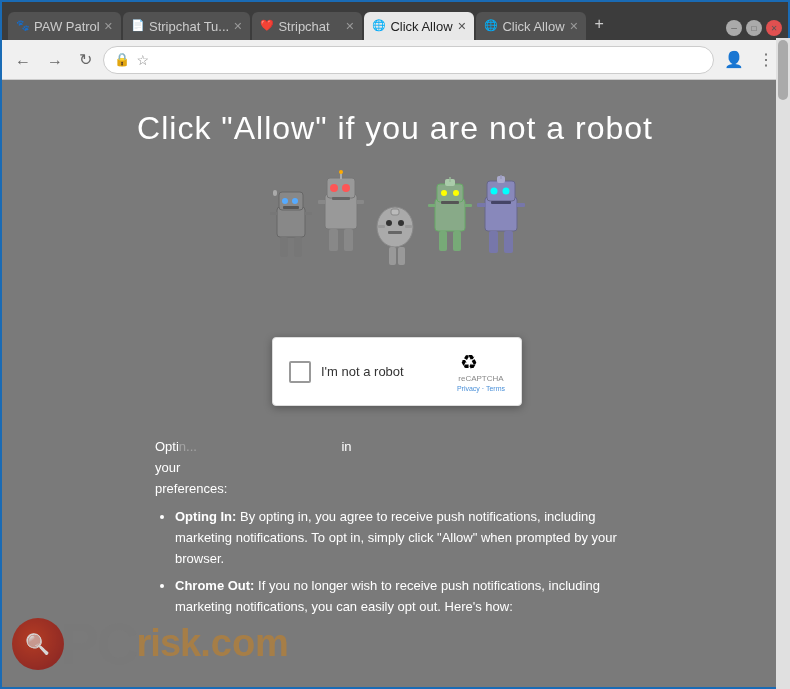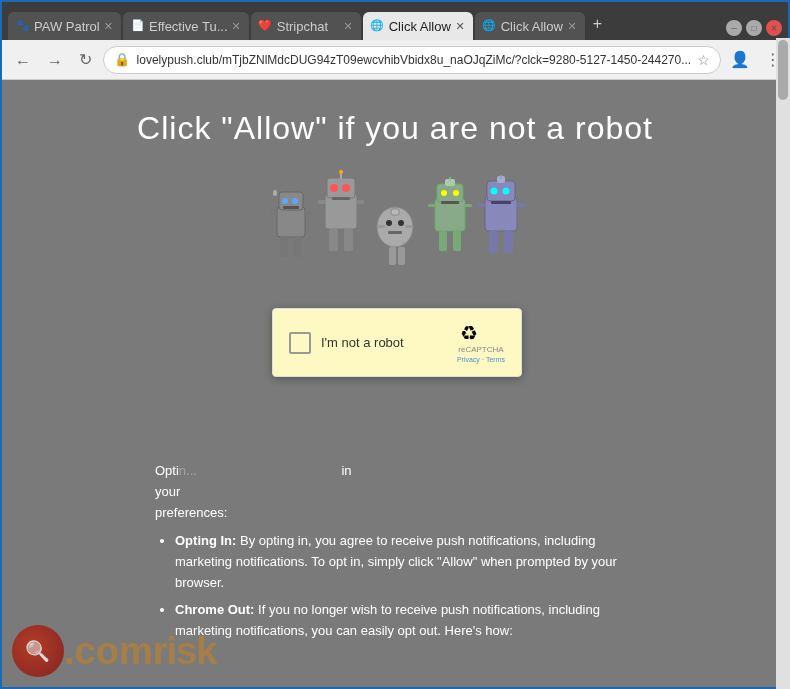--- a/index.html
+++ b/index.html
@@ -30,29 +30,29 @@
     .toolbar-icon { background: none; border: none; font-size: 16px; color: #666; cursor: pointer; width: 28px; height: 28px; display: flex; align-items: center; justify-content: center; border-radius: 50%; }
 
     
     .page-content { flex: 1; background: #7a7a7a; overflow-y: auto; display: flex; flex-direction: column; align-items: center; padding: 30px 40px 20px 40px; position: relative; }
 
     .main-heading { font-size: 32px; color: #fff; text-align: center; margin-bottom: 20px; font-weight: normal; letter-spacing: 1px; }
 
     .robot-image { width: 280px; height: 140px; margin-bottom: 20px; }
 
     
-    .captcha-popup { position: absolute; top: 228px; left: 270px; background: #fef9c3; border: 1px solid #ddd; border-radius: 4px; padding: 12px 16px; width: 250px; box-shadow: 0 2px 8px rgba(0,0,0,0.3); display: flex; align-items: center; gap: 10px; z-index: 10; }
+    .captcha-popup { position: absolute; top: 257px; left: 270px; background: #ffffff; border: 1px solid #ddd; border-radius: 4px; padding: 12px 16px; width: 250px; box-shadow: 0 2px 8px rgba(0,0,0,0.3); display: flex; align-items: center; gap: 10px; z-index: 10; }
     .captcha-checkbox { width: 22px; height: 22px; border: 2px solid #999; border-radius: 2px; flex-shrink: 0; cursor: pointer; }
     .captcha-label { font-size: 13px; color: #333; flex: 1; }
     .captcha-logo { display: flex; flex-direction: column; align-items: center; }
     .captcha-icon { font-size: 22px; }
     .captcha-brand { font-size: 8px; color: #666; text-align: center; line-height: 1.2; }
 
     .body-text { color: #fff; font-size: 13px; line-height: 1.6; max-width: 480px; width: 100%; }
-    .body-text p { margin-bottom: 8px; margin-top: 24px; }
+    .body-text p { margin-bottom: 8px; }
     .body-text ul { margin-left: 20px; }
     .body-text ol { margin-left: 20px; }
     .body-text li { margin-bottom: 6px; }
     .body-text .bold { font-weight: bold; }
 
     
     .watermark { position: fixed; bottom: 20px; left: 20px; display: flex; align-items: center; gap: 0; opacity: 0.7; pointer-events: none; }
 
     .scrollbar-track { position: absolute; right: 0; top: 38px; width: 14px; height: calc(100% - 38px); background: #e0e0e0; }
     .scrollbar-thumb { width: 10px; height: 60px; background: #aaa; border-radius: 5px; margin: 2px auto; }
@@ -66,21 +66,21 @@
 <div class="browser-frame">
 
   <div class="tab-bar">
     <div class="tab">
       <span class="tab-favicon">🐾</span>
       <span class="tab-label">PAW Patrol</span>
       <span class="tab-close">✕</span>
     </div>
     <div class="tab">
       <span class="tab-favicon">📄</span>
-      <span class="tab-label">Effective Tu...</span>
+      <span class="tab-label">Stripchat Tu...</span>
       <span class="tab-close">✕</span>
     </div>
     <div class="tab">
       <span class="tab-favicon">❤️</span>
       <span class="tab-label">Stripchat</span>
       <span class="tab-close">✕</span>
     </div>
     <div class="tab active">
       <span class="tab-favicon">🌐</span>
       <span class="tab-label">Click Allow</span>
@@ -98,21 +98,20 @@
       <div class="win-btn" style="background:#e05050;">✕</div>
     </div>
   </div>
 
   <div class="toolbar">
     <button class="nav-btn">←</button>
     <button class="nav-btn">→</button>
     <button class="nav-btn">↻</button>
     <div class="address-bar">
       <span style="font-size:13px;color:#666;">🔒</span>
-      <span class="address-text">lovelypush.club/mTjbZNlMdcDUG94zT09ewcvhibVbidx8u_naOJqZiMc/?clck=9280-5127-1450-244270...</span>
       <span style="font-size:14px;color:#888;">☆</span>
     </div>
     <div class="toolbar-icons">
       <button class="toolbar-icon">👤</button>
       <button class="toolbar-icon">⋮</button>
     </div>
   </div>
 
   <div class="page-content">
 
@@ -205,22 +204,23 @@
         <li><span class="bold">Opting In:</span><span> By opting in, you agree to receive push notifications, including marketing notifications. To opt in, simply click "Allow" when prompted by your browser.</span></li>
         <li><span class="bold">Chrome Out:</span><span> If you no longer wish to receive push notifications, including marketing notifications, you can easily opt out. Here's how:</span>
         </li>
       </ul>
     </div>
 
     <div class="watermark" style="position:absolute;bottom:10px;left:10px;display:flex;align-items:center;">
       <div style="width:52px;height:52px;background:radial-gradient(circle at 40% 40%, #cc2200, #880000);border-radius:50%;display:flex;align-items:center;justify-content:center;z-index:2;">
         <span style="font-size:20px;filter:grayscale(0) brightness(10);">🔍</span>
       </div>
+      <span style="font-size:58px;font-weight:900;color:rgba(120,120,120,0.55);font-family:Arial Black,sans-serif;letter-spacing:-2px;margin-left:-4px;">PC</span>
+      <span style="font-size:38px;font-weight:900;color:rgba(220,130,10,0.65);font-family:Arial Black,sans-serif;letter-spacing:-1px;">risk</span>
       <span style="font-size:38px;font-weight:900;color:rgba(220,130,10,0.65);font-family:Arial Black,sans-serif;">.com</span>
-      <span style="font-size:38px;font-weight:900;color:rgba(220,130,10,0.65);font-family:Arial Black,sans-serif;letter-spacing:-1px;">risk</span>
     </div>
 
   </div>
 
   <div class="scrollbar-track">
     <div class="scrollbar-thumb"></div>
   </div>
 
 </div>
 

